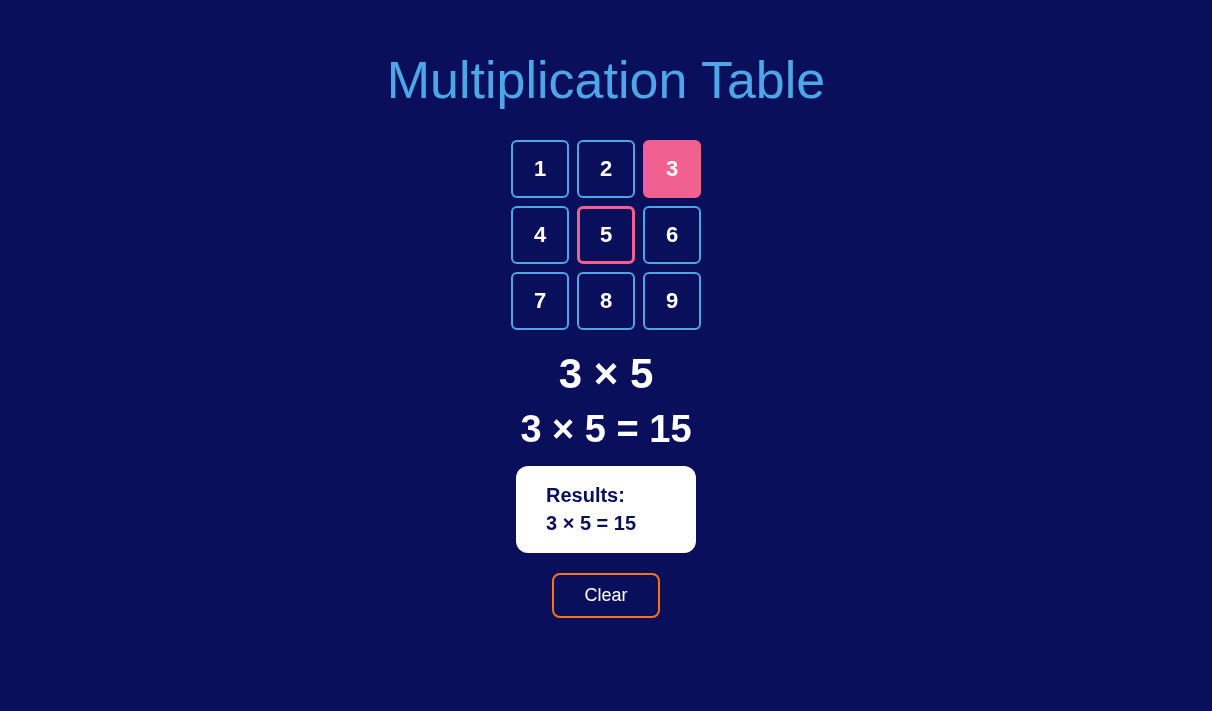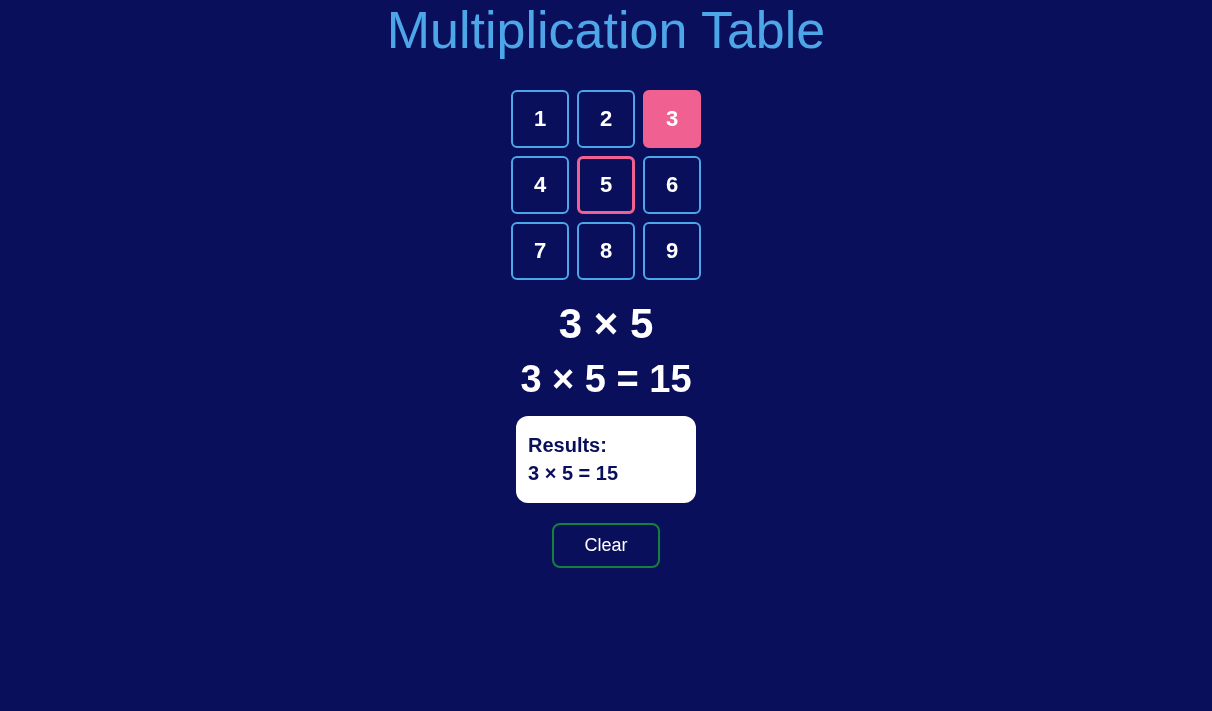--- a/index.html
+++ b/index.html
@@ -16,20 +16,21 @@
       flex-direction: column;
       align-items: center;
       font-family: Arial, sans-serif;
       overflow: hidden;
     }
 
     #page-title {
       color: #4da6e8;
       font-size: 52px;
       font-weight: 300;
+      margin-top: 50px;
       margin-bottom: 30px;
     }
 
     .number-grid {
       display: grid;
       grid-template-columns: repeat(3, 58px);
       grid-template-rows: repeat(3, 58px);
       gap: 8px;
       margin-bottom: 20px;
     }
@@ -71,42 +72,42 @@
     .result-display {
       color: white;
       font-size: 38px;
       font-weight: bold;
       margin-bottom: 15px;
     }
 
     .results-box {
       background: white;
       border-radius: 12px;
-      padding: 18px 12px;
+      padding: 18px 30px;
       min-width: 180px;
       text-align: left;
       margin-bottom: 20px;
     }
 
     .results-label {
       color: #0a0f5c;
       font-size: 20px;
       font-weight: bold;
       margin-bottom: 5px;
     }
 
     .results-value {
       color: #0a0f5c;
       font-size: 20px;
       font-weight: bold;
     }
 
     .clear-btn {
       background: transparent;
-      border: 2px solid #15803d;
+      border: 2px solid #f97316;
       border-radius: 8px;
       color: white;
       font-size: 18px;
       padding: 10px 30px;
       cursor: pointer;
     }
   </style>
 </head>
 <body>
 

